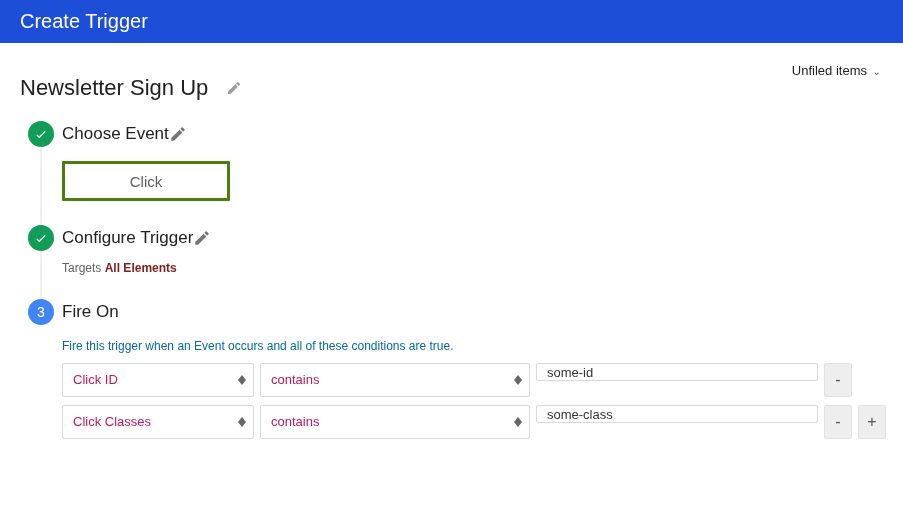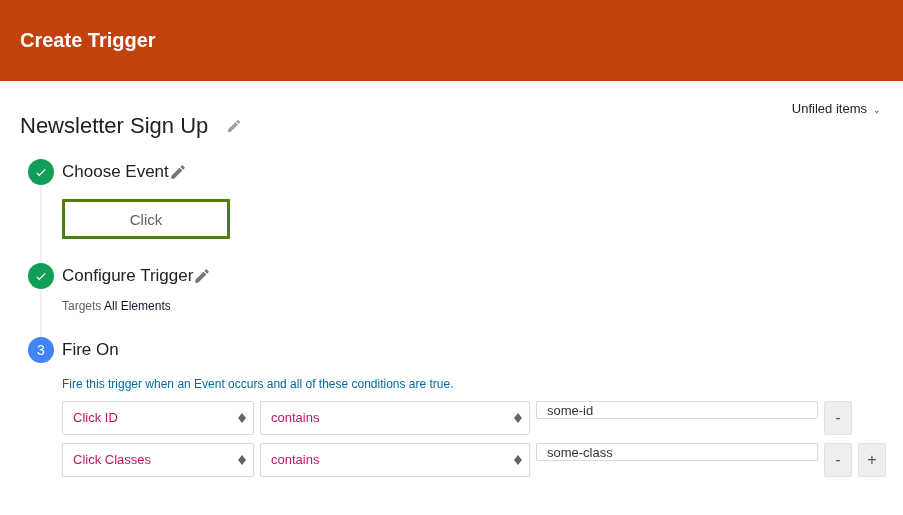--- a/index.html
+++ b/index.html
@@ -3,25 +3,25 @@
 <meta charset="utf-8">
 <style>
   * { box-sizing: border-box; margin: 0; padding: 0; }
   body {
     font-family: Arial, "Helvetica Neue", Helvetica, sans-serif;
     background: #fff;
     color: #212121;
     width: 903px;
   }
   .header {
-    background: #c2410c;
+    background: #1d4ed8;
     color: #fff;
-    padding: 29px 20px;
+    padding: 10px 20px;
     font-size: 20px;
-    font-weight: 700;
+    font-weight: 400;
   }
   .content {
     padding: 20px 20px 30px 20px;
     position: relative;
   }
   .top-right {
     position: absolute;
     top: 20px;
     right: 22px;
     font-size: 13px;
@@ -117,21 +117,21 @@
     font-size:15px;
     color:#616161;
     cursor:pointer;
     background:#fff;
   }
   .targets-line {
     font-size: 12px;
     color:#616161;
     margin-top: 10px;
   }
-  .targets-line b { color:#0f172a; font-weight:400; }
+  .targets-line b { color:#7f1d1d; font-weight:700; }
   .fireon-desc {
     font-size: 12px;
     color:#0369a1;
     margin-top: 14px;
     margin-bottom: 10px;
   }
   .cond-row {
     display:flex;
     gap: 6px;
     margin-bottom: 8px;

